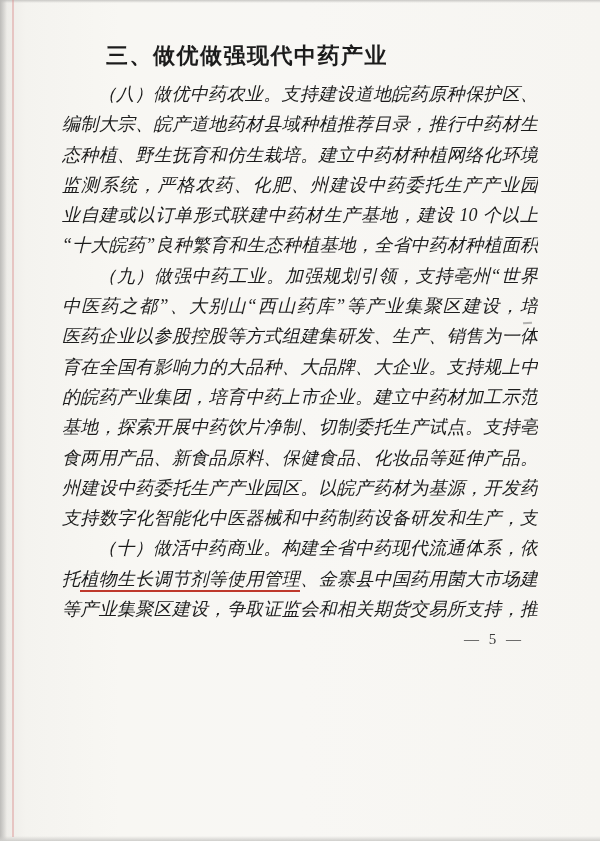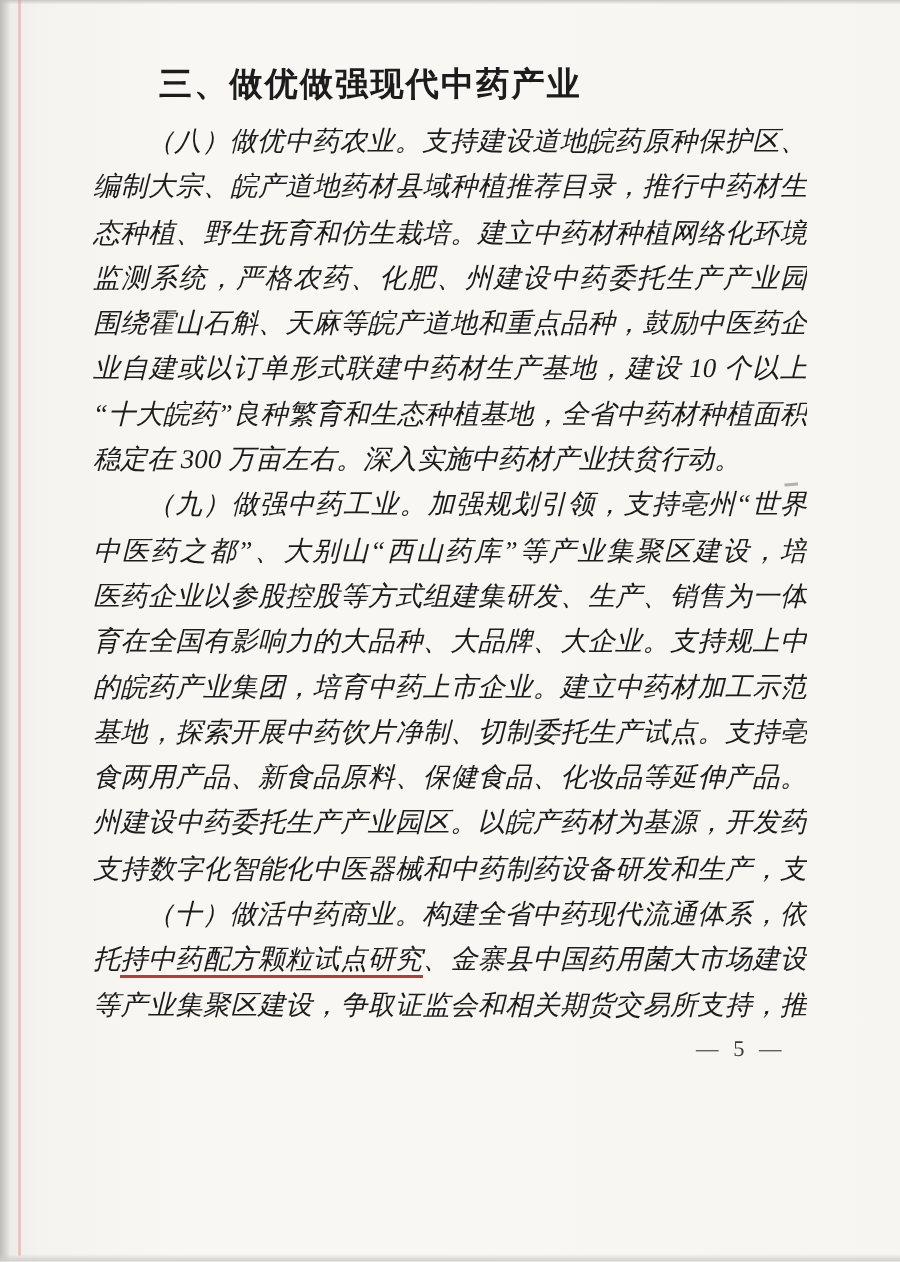--- a/index.html
+++ b/index.html
@@ -88,32 +88,30 @@
   <div class="binder-line"></div>
   <div class="scan-dash"></div>
 
   <div class="doc">
     <div class="heading">三、做优做强现代中药产业</div>
     <div>
         <div class="line indent"><span>（八）做优中药农业。支持建设道地皖药原种保护区、种</span></div>
         <div class="line"><span>编制大宗、皖产道地药材县域种植推荐目录，推行中药材生</span></div>
         <div class="line"><span>态种植、野生抚育和仿生栽培。建立中药材种植网络化环境</span></div>
         <div class="line"><span>监测系统，严格农药、化肥、州建设中药委托生产产业园区。</span></div>
-        <div class="line"><span>围绕霍山石斛、天麻等皖产道地和重点品种，鼓励中医药企</span></div>
         <div class="line"><span>业自建或以订单形式联建中药材生产基地，建设 10 个以上</span></div>
         <div class="line"><span>“十大皖药”良种繁育和生态种植基地，全省中药材种植面积</span></div>
-        <div class="line end"><span>稳定在 300 万亩左右。深入实施中药材产业扶贫行动。</span></div>
         <div class="line indent"><span>（九）做强中药工业。加强规划引领，支持亳州“世界</span></div>
         <div class="line"><span>中医药之都”、大别山“西山药库”等产业集聚区建设，培</span></div>
         <div class="line"><span>医药企业以参股控股等方式组建集研发、生产、销售为一体</span></div>
         <div class="line"><span>育在全国有影响力的大品种、大品牌、大企业。支持规上中</span></div>
         <div class="line"><span>的皖药产业集团，培育中药上市企业。建立中药材加工示范</span></div>
         <div class="line"><span>基地，探索开展中药饮片净制、切制委托生产试点。支持亳</span></div>
         <div class="line"><span>食两用产品、新食品原料、保健食品、化妆品等延伸产品。</span></div>
         <div class="line"><span>州建设中药委托生产产业园区。以皖产药材为基源，开发药</span></div>
         <div class="line"><span>支持数字化智能化中医器械和中药制药设备研发和生产，支</span></div>
         <div class="line indent"><span>（十）做活中药商业。构建全省中药现代流通体系，依</span></div>
-        <div class="line"><span>托</span><span class="red-underline" style="border-bottom-color: rgb(191, 57, 44);">持中药配方颗粒试点研究</span><span>、金寨县中国药用菌大市场建设</span></div>
+        <div class="line"><span>托</span><span class="red-underline" style="border-bottom-color: rgb(191, 57, 44);">植物生长调节剂等使用管理</span><span>、金寨县中国药用菌大市场建设</span></div>
         <div class="line"><span>等产业集聚区建设，争取证监会和相关期货交易所支持，推</span></div>
       </div>
     <div class="pagenum">— 5 —</div>
   </div>
 </div>
 
 </body></html>

